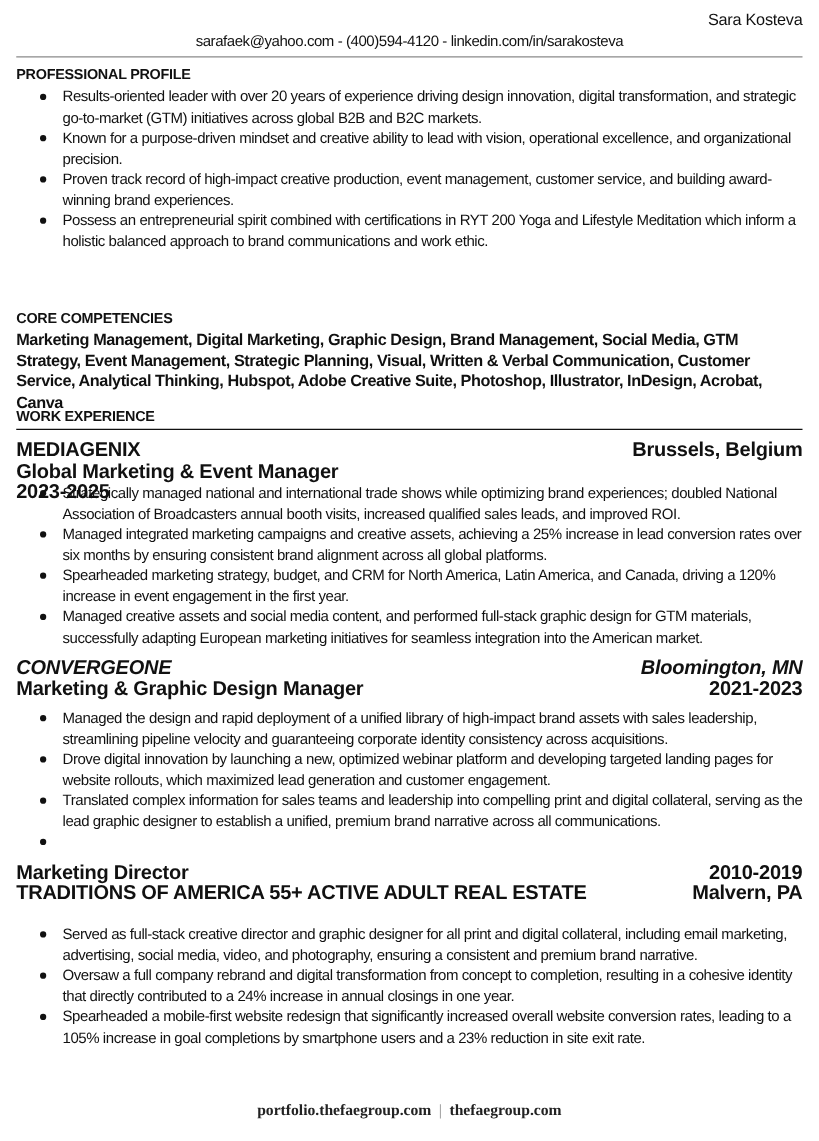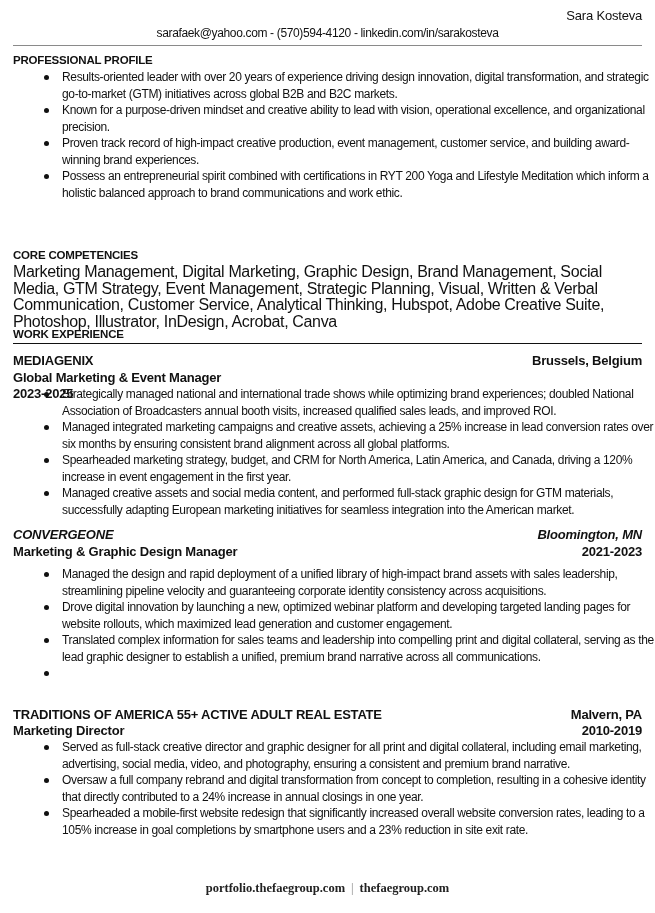--- a/index.html
+++ b/index.html
@@ -8,37 +8,37 @@
     font-family: "Liberation Sans Narrow", "Liberation Sans", sans-serif;
     color: #111111;
   }
   .page { position: absolute; left: 13px; top: 0; width: 629px; }
   .t { font-size: 12px; letter-spacing: -0.35px; line-height: 16px; white-space: nowrap; }
   .header-name { position: absolute; top: 8px; left: 0; width: 629px; text-align: right; font-size: 13px; letter-spacing: -0.2px; }
   .header-contact { position: absolute; top: 25px; left: 0; width: 629px; text-align: center; }
   .rule-top { position: absolute; top: 45px; left: 0; width: 629px; height: 0; border-top: 1.5px solid #8a8a8a; }
   .rule-work { position: absolute; top: 343px; left: 0; width: 629px; height: 0; border-top: 1.5px solid #111; }
   .sec-title { position: absolute; left: 0; font-weight: bold; font-size: 11.5px; letter-spacing: -0.2px; }
-  ul.bul { position: absolute; left: 12px; margin: 0; padding: 0; list-style: none; width: 629px; }
+  ul.bul { position: absolute; left: 0; margin: 0; padding: 0; list-style: none; width: 629px; }
   ul.bul li { position: relative; padding-left: 37px; font-size: 12px; letter-spacing: -0.35px; line-height: 16.5px; }
   ul.bul li .dot {
     position: absolute; left: 19px; top: 6px; width: 5px; height: 5px; border-radius: 50%; background: #111;
   }
-  .comp { position: absolute; left: 0; top: 264px; width: 629px; font-size: 16px; letter-spacing: -0.35px; line-height: 16.5px; }
-  .row { position: absolute; left: 0; width: 629px; display: flex; justify-content: space-between; font-weight: bold; font-size: 13px; letter-spacing: -0.2px; line-height: 16px; }
+  .comp { position: absolute; left: 0; top: 264px; width: 629px; font-size: 13px; letter-spacing: -0.35px; line-height: 16.5px; font-weight: bold; }
+  .row { position: absolute; left: 0; width: 629px; display: flex; justify-content: space-between; font-weight: bold; font-size: 16px; letter-spacing: -0.2px; line-height: 16px; }
   .footer { position: absolute; top: 881px; left: 0; width: 629px; text-align: center; font-family: "Liberation Serif", serif; font-weight: bold; font-size: 12.5px; color: #222; }
   .footer .sep { color: #888; font-weight: normal; margin: 0 6px; }
 </style>
 </head>
 <body>
 
 <div class="page">
 
   <div class="header-name t">Sara Kosteva</div>
-  <div class="header-contact t">sarafaek@yahoo.com - (570)594-4120 - linkedin.com/in/sarakosteva</div>
+  <div class="header-contact t">sarafaek@yahoo.com - (400)594-4120 - linkedin.com/in/sarakosteva</div>
   <div class="rule-top"></div>
 
   <div class="sec-title" style="top:54px;">PROFESSIONAL PROFILE</div>
   <ul class="bul" style="top:69px;">
     <li><span class="dot"></span><span>Results-oriented leader with over 20 years of experience driving design innovation, digital transformation, and strategic go-to-market (GTM) initiatives across global B2B and B2C markets.</span></li>
     <li><span class="dot"></span><span>Known for a purpose-driven mindset and creative ability to lead with vision, operational excellence, and organizational precision.</span></li>
     <li><span class="dot"></span><span>Proven track record of high-impact creative production, event management, customer service, and building award-winning brand experiences.</span></li>
     <li><span class="dot"></span><span>Possess an entrepreneurial spirit combined with certifications in RYT 200 Yoga and Lifestyle Meditation which inform a holistic balanced approach to brand communications and work ethic.</span></li>
   </ul>
 
@@ -75,21 +75,21 @@
     <li><span class="dot"></span><span>Managed the design and rapid deployment of a unified library of high-impact brand assets with sales leadership, streamlining pipeline velocity and guaranteeing corporate identity consistency across acquisitions.</span></li>
     <li><span class="dot"></span><span>Drove digital innovation by launching a new, optimized webinar platform and developing targeted landing pages for website rollouts, which maximized lead generation and customer engagement.</span></li>
     <li><span class="dot"></span><span>Translated complex information for sales teams and leadership into compelling print and digital collateral, serving as the lead graphic designer to establish a unified, premium brand narrative across all communications.</span></li>
     <li><span class="dot"></span></li>
   </ul>
 
   <div class="row" style="top:707px;">
     <span>TRADITIONS OF AMERICA 55+ ACTIVE ADULT REAL ESTATE</span>
     <span>Malvern, PA</span>
   </div>
-  <div class="row" style="top:723px;">
+  <div class="row" style="top:691px;">
     <span>Marketing Director</span>
     <span>2010-2019</span>
   </div>
   <ul class="bul" style="top:739px;">
     <li><span class="dot"></span><span>Served as full-stack creative director and graphic designer for all print and digital collateral, including email marketing, advertising, social media, video, and photography, ensuring a consistent and premium brand narrative.</span></li>
     <li><span class="dot"></span><span>Oversaw a full company rebrand and digital transformation from concept to completion, resulting in a cohesive identity that directly contributed to a 24% increase in annual closings in one year.</span></li>
     <li><span class="dot"></span><span>Spearheaded a mobile-first website redesign that significantly increased overall website conversion rates, leading to a 105% increase in goal completions by smartphone users and a 23% reduction in site exit rate.</span></li>
   </ul>
 
   <div class="footer">

